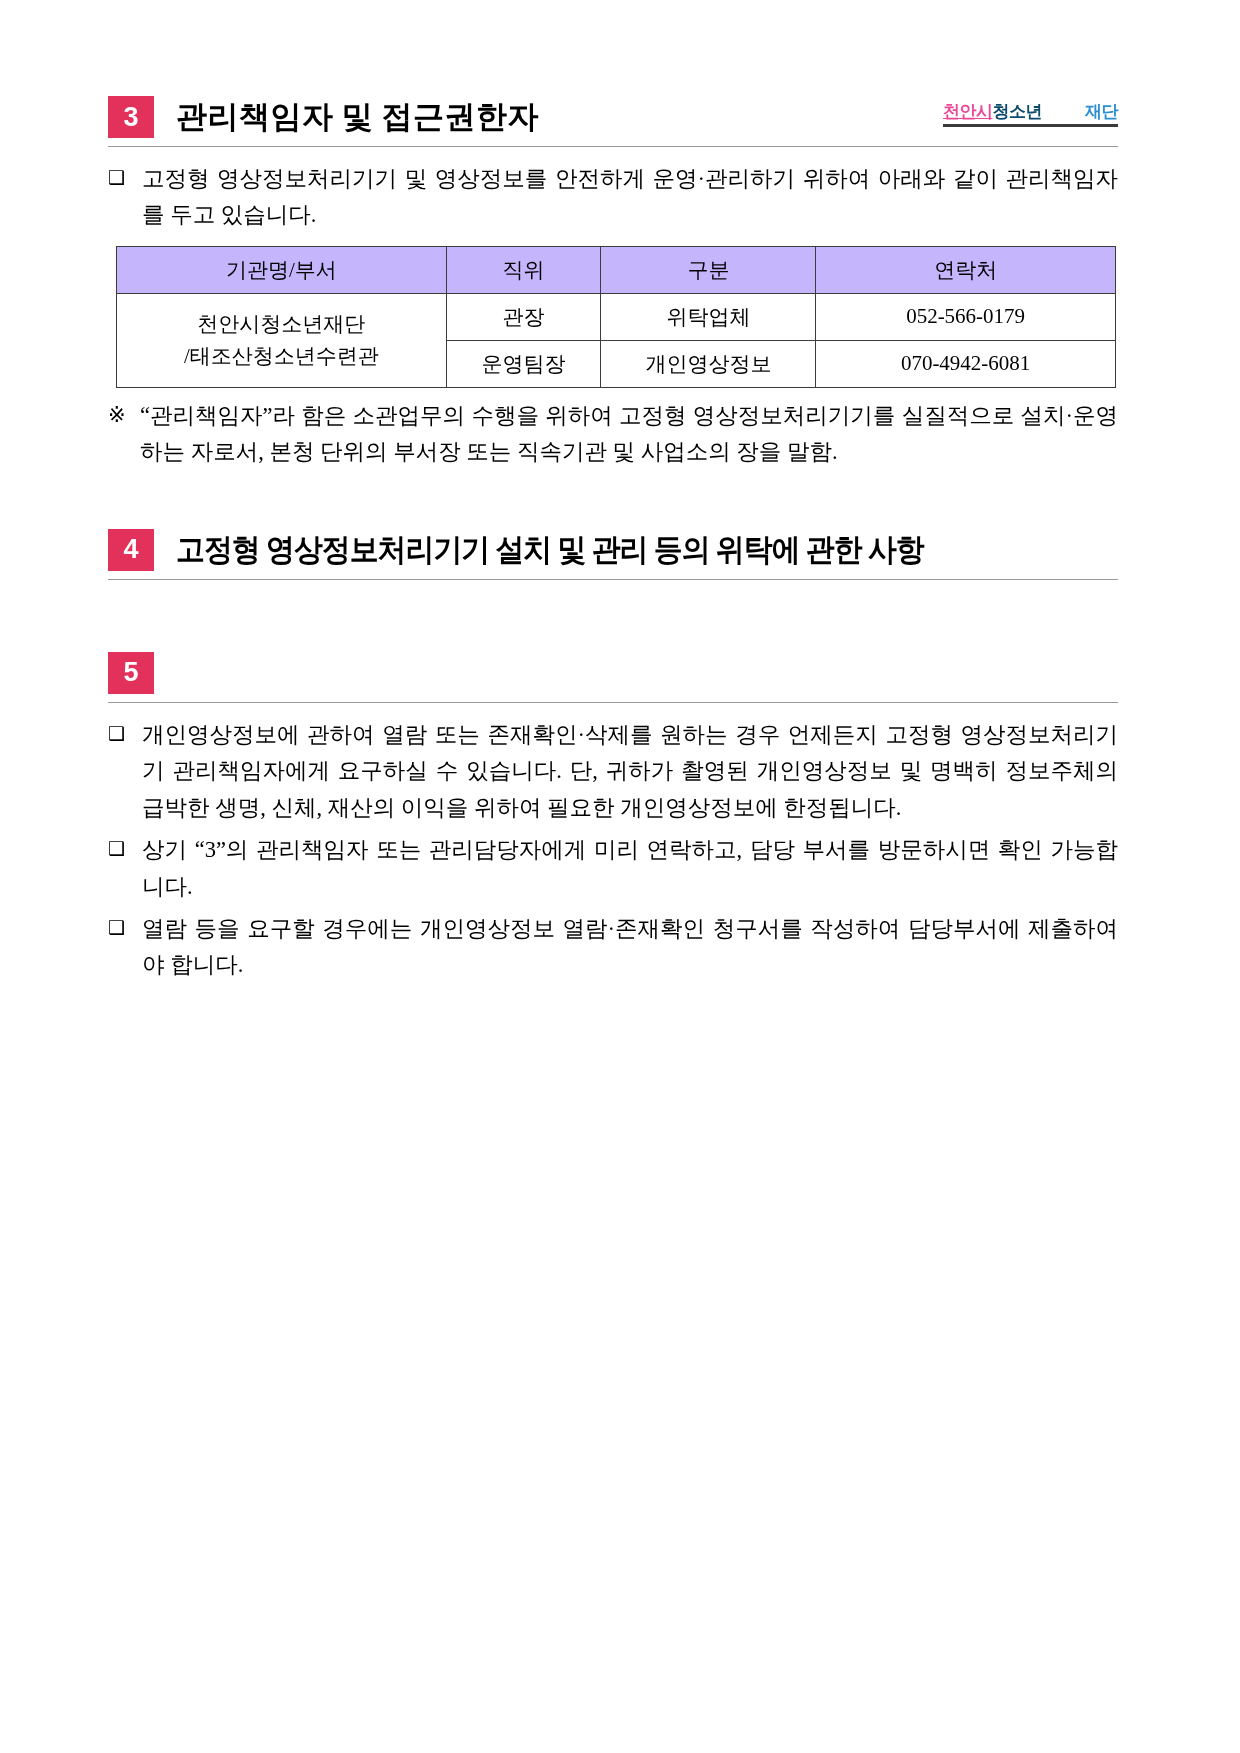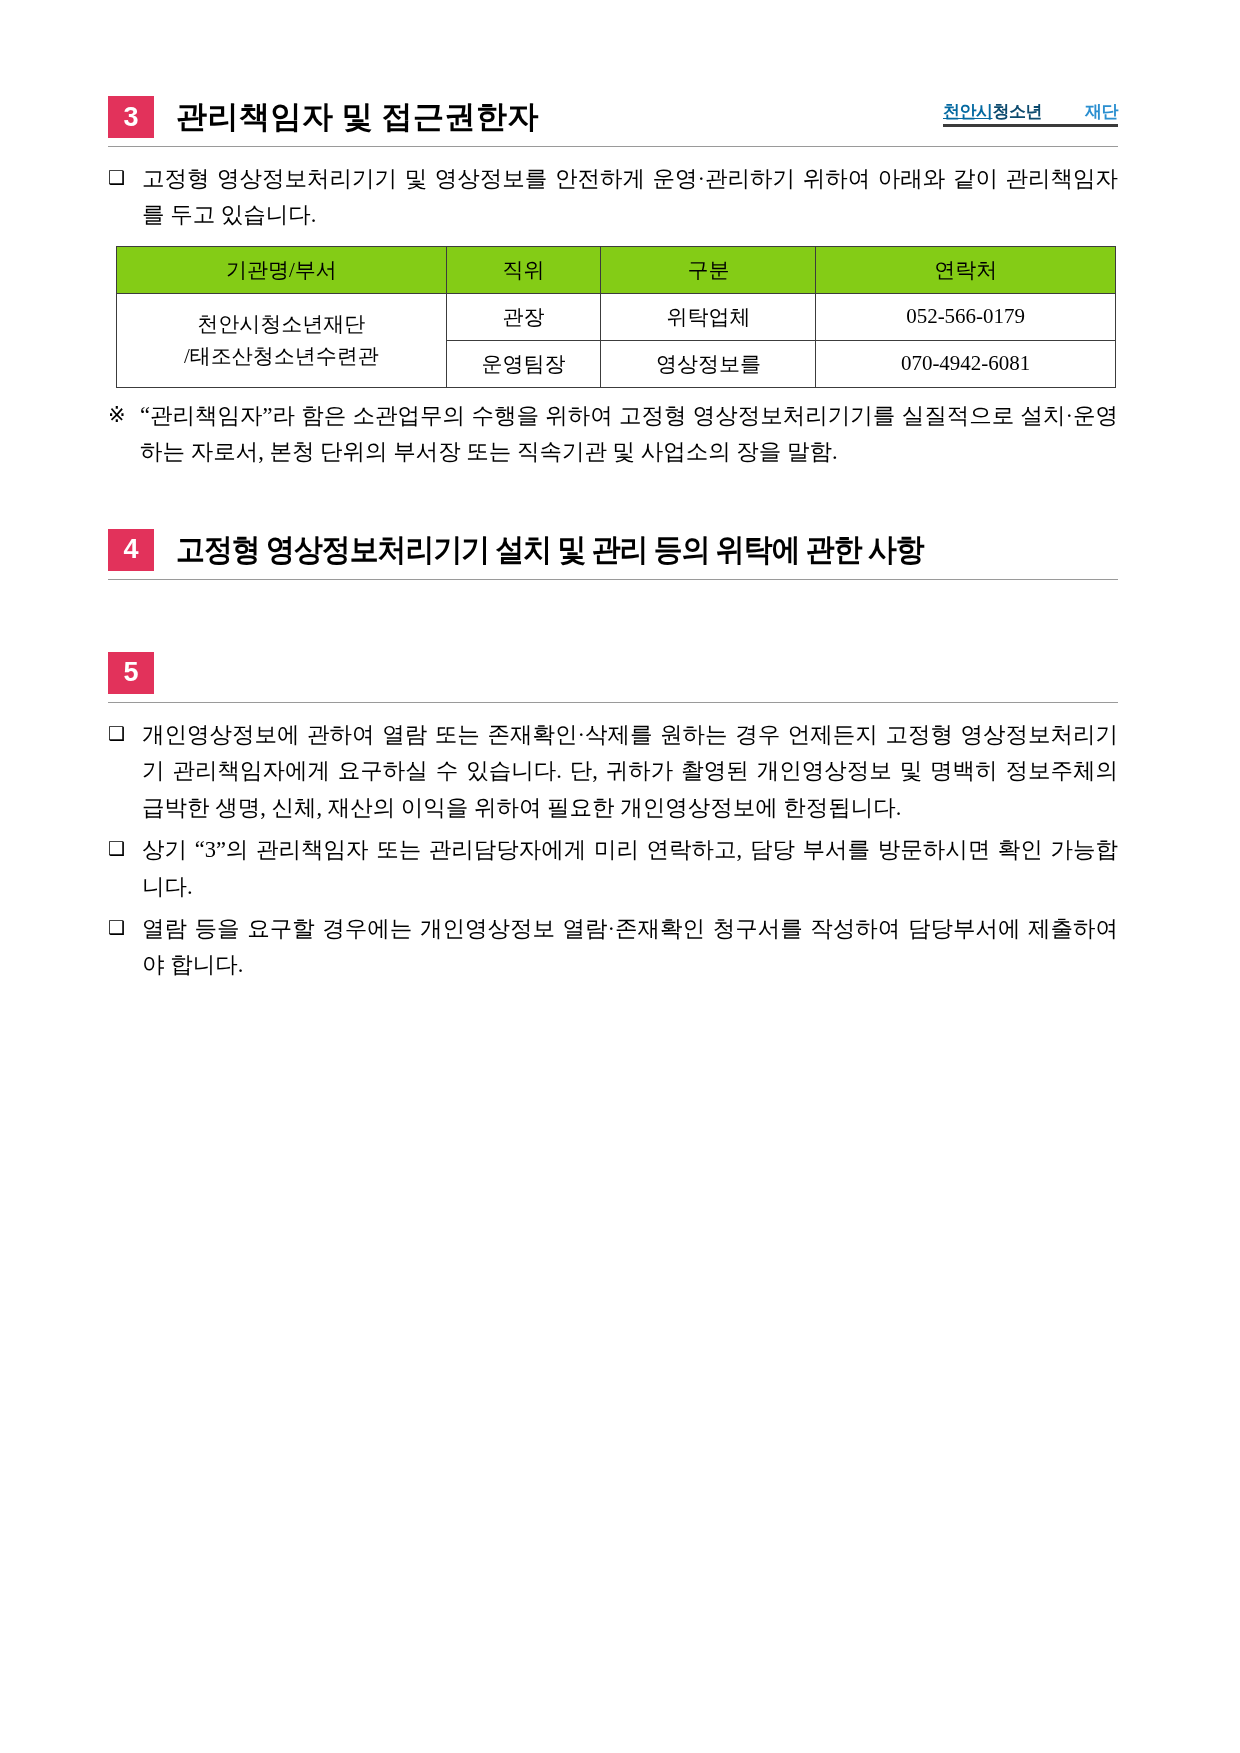--- a/index.html
+++ b/index.html
@@ -34,21 +34,21 @@
     position: absolute;
     right: 122px;
     top: 100px;
     font-family: "Liberation Sans", sans-serif;
     font-weight: bold;
     font-size: 17px;
     letter-spacing: -0.5px;
     white-space: nowrap;
   }
   .logo span { display: inline-block; }
-  .logo .l1 { color: #0369a1; text-decoration: underline; }
+  .logo .l1 { color: #ec4899; text-decoration: underline; }
   .logo .l2 { color: #0c4a6e; }
   .logo .l4 { color: #2b8fd0; padding-left: 43px; }
   .logo .underline {
     display: block;
     height: 3px;
     background: #3b3b3b;
     margin-top: 1px;
   }
 
   
@@ -134,21 +134,21 @@
     font-size: 21px;
   }
   table.doc th, table.doc td {
     border: 1.2px solid #3c3c3c;
     text-align: center;
     vertical-align: middle;
     padding: 9px 4px;
     font-weight: normal;
   }
   table.doc th {
-    background: #84cc16;
+    background: #c4b5fd;
     font-weight: normal;
   }
   .t1 col.c1 { width: 330px; }
   .t1 col.c2 { width: 155px; }
   .t1 col.c3 { width: 215px; }
   .t1 col.c4 { width: 300px; }
 
   .t2 col.c1 { width: 330px; }
   .t2 col.c2 { width: 330px; }
   .t2 col.c3 { width: 340px; }
@@ -203,21 +203,21 @@
           <td rowspan="2" class="two-line-cell">
             <div>천안시청소년재단</div>
             <div>/태조산청소년수련관</div>
           </td>
           <td>관장</td>
           <td>위탁업체</td>
           <td>052-566-0179</td>
         </tr>
         <tr>
           <td>운영팀장</td>
-          <td>영상정보를</td>
+          <td>개인영상정보</td>
           <td>070-4942-6081</td>
         </tr>
       </tbody>
     </table>
 
     <div class="note">
       <div class="mark">※</div>
       <div class="ntext">“관리책임자”라 함은 소관업무의 수행을 위하여 고정형 영상정보처리기기를 실질적으로 설치·운영하는 자로서, 본청 단위의 부서장 또는 직속기관 및 사업소의 장을 말함.</div>
     </div>
 

